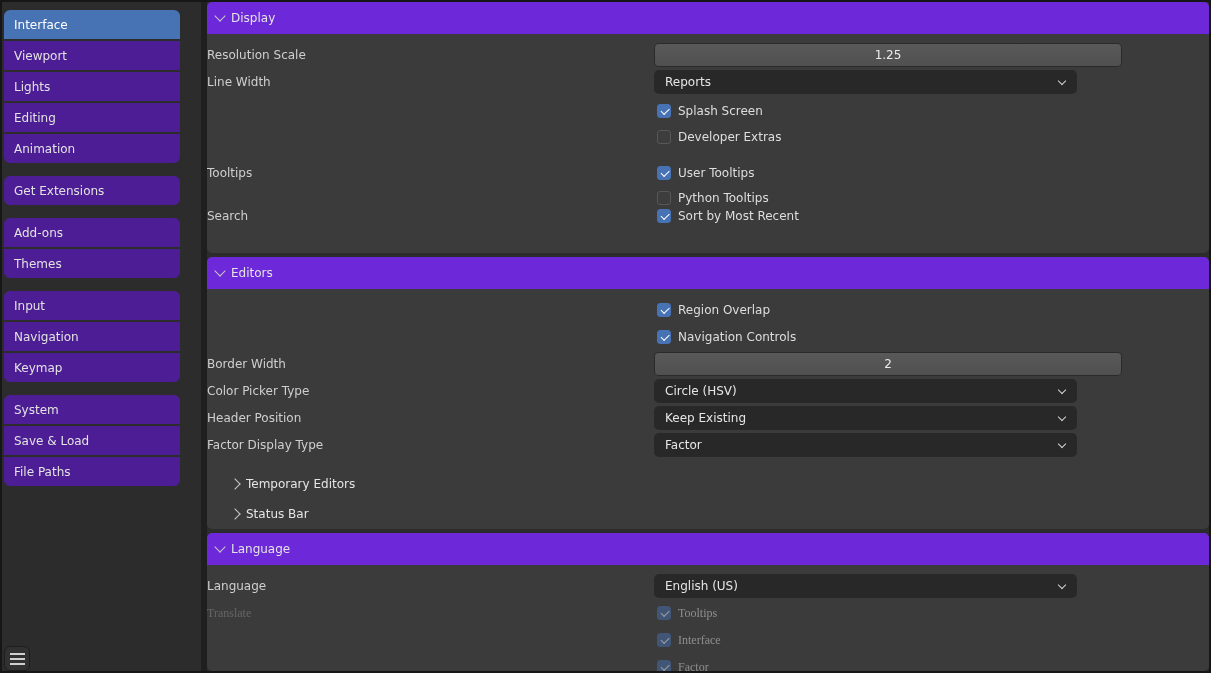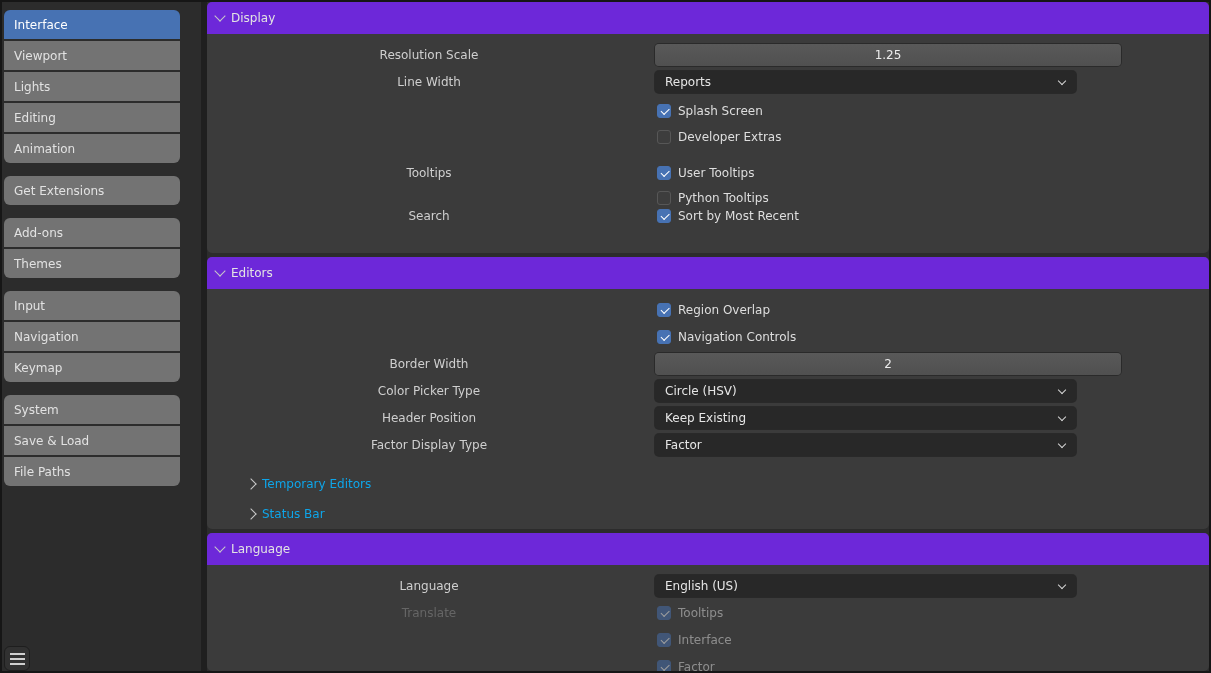--- a/index.html
+++ b/index.html
@@ -8,21 +8,21 @@
     font-family:"DejaVu Sans","Liberation Sans",sans-serif;
     font-size:12px; background:#161616; position:relative;
   }
   .app { position:absolute; inset:2px; display:flex; background:#2c2c2c; }
 
   
   .sidebar { width:199px; background:#2c2c2c; position:relative; flex:none; }
   .nav { padding:8px 21px 0 2px; }
   .nav-group { display:flex; flex-direction:column; gap:2px; border-radius:6px;
                overflow:hidden; margin-bottom:13px; }
-  .nav-item { height:29px; background:#737373; color:#e2e2e2; display:flex;
+  .nav-item { height:29px; background:#4c1d95; color:#e2e2e2; display:flex;
               align-items:center; padding-left:10px; cursor:pointer; }
   .nav-item.active { background:#4772b3; color:#ffffff; }
   .menu-btn { position:absolute; left:2px; bottom:0px; width:26px; height:25px;
               background:#313131; border:1px solid #1e1e1e; border-radius:6px;
               display:flex; align-items:center; justify-content:center; cursor:pointer; }
   .menu-icon { width:15px; height:2px; background:#cfcfcf; position:relative; top:-5px;
                box-shadow:0 5px 0 #cfcfcf, 0 10px 0 #cfcfcf; }
 
   .v-sep { width:6px; background:#1f1f1f; flex:none; }
 
@@ -41,21 +41,21 @@
   .chev { width:10px; height:10px; position:relative; flex:none; }
   .chev::before { content:''; position:absolute; width:7px; height:7px;
                   border-right:1.6px solid #c9c9c9; border-bottom:1.6px solid #c9c9c9; }
   .chev.down::before { transform:rotate(45deg); left:1px; top:-1px; }
   .chev.right::before { transform:rotate(-45deg); left:0px; top:1px; }
 
   
   .row { display:flex; align-items:center; }
   .row-field, .row-dd { height:22px; }
   .row-cb { height:18px; }
-  .rlabel { width:437px; text-align:center; color:#cfcfcf; flex:none;padding-left:7px; }
+  .rlabel { width:437px; text-align:left; color:#cfcfcf; flex:none; }
   .rlabel.dim { color:#8f8f8f; }
 
   .numfield { margin-left:11px; width:466px; height:22px; border-radius:4px;
               background:linear-gradient(180deg,#595959,#505050);
               box-shadow:0 0 0 1px rgba(0,0,0,.28);
               color:#ebebeb; display:flex; align-items:center; justify-content:center;
               cursor:pointer; }
   .dropdown { margin-left:11px; width:421px; height:22px; border-radius:4px;
               background:#282828; box-shadow:0 0 0 1px rgba(0,0,0,.3);
               color:#e6e6e6; display:flex; align-items:center; padding:0 10px;
@@ -66,24 +66,24 @@
                      transform:rotate(45deg); }
 
   .checkbox { width:14px; height:14px; border-radius:3px; margin-left:13px; flex:none;
               background:#3d3d3d; border:1px solid #575757; position:relative; cursor:pointer; }
   .checkbox.checked { background:#4772b3; border:1px solid #4772b3; }
   .checkbox.checked::after { content:''; position:absolute; left:2.5px; top:2.8px;
               width:7px; height:3.6px; border-left:1.8px solid #ffffff;
               border-bottom:1.8px solid #ffffff; transform:rotate(-45deg); }
   .cblabel { margin-left:7px; color:#dedede; cursor:pointer; }
 
-  .dim-row { opacity:.5; }
+  .dim-row { opacity:.5;font-family:Liberation Serif, serif; }
 
   .subheader { display:flex; align-items:center; padding-left:24px; height:18px;
-               cursor:pointer; color:#0ea5e9;margin-left:16px; }
+               cursor:pointer; color:#e5e5e5; }
   .subheader .sub-title { margin-left:5px; }
 
   
   .mt5{margin-top:5px}.mt7{margin-top:7px}.mt8{margin-top:8px}.mt9{margin-top:9px}
   .mt10{margin-top:10px}.mt12{margin-top:12px}.mt16{}
   .mt18{margin-top:18px}.mt19{margin-top:19px}
 </style>
 </head>
 <body>
 

